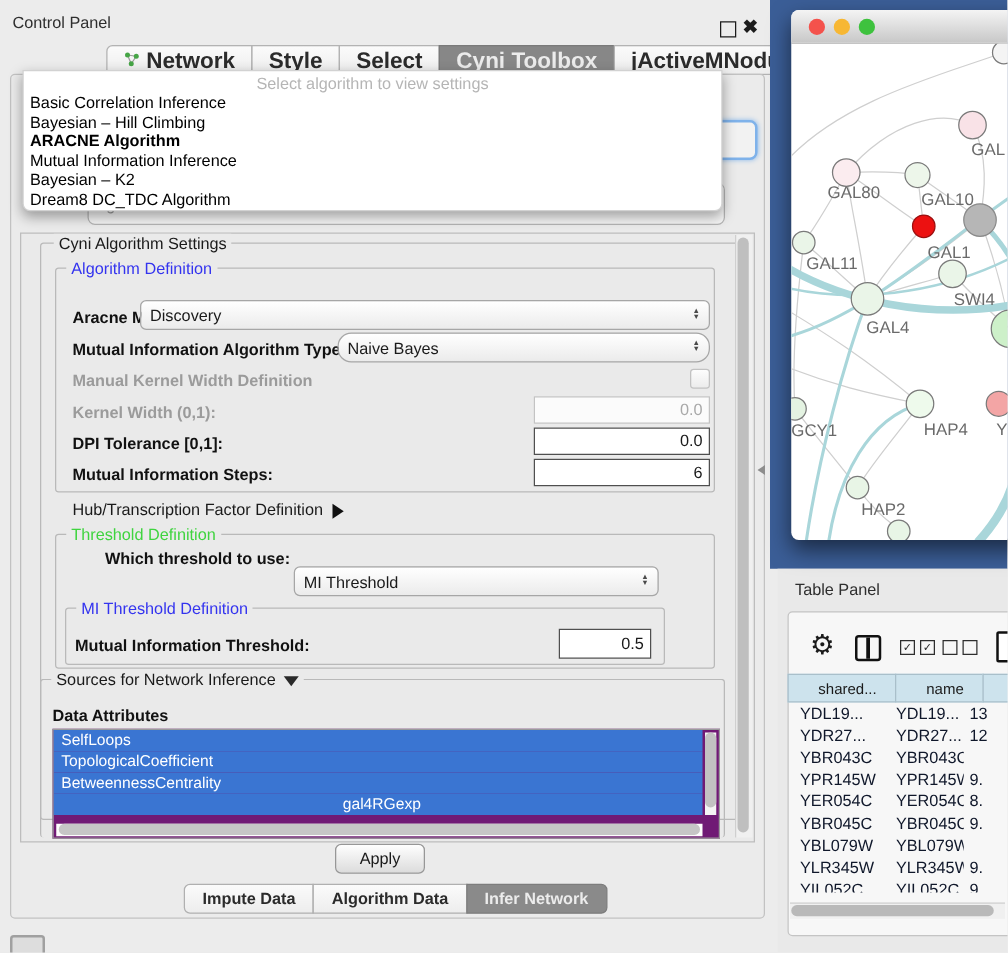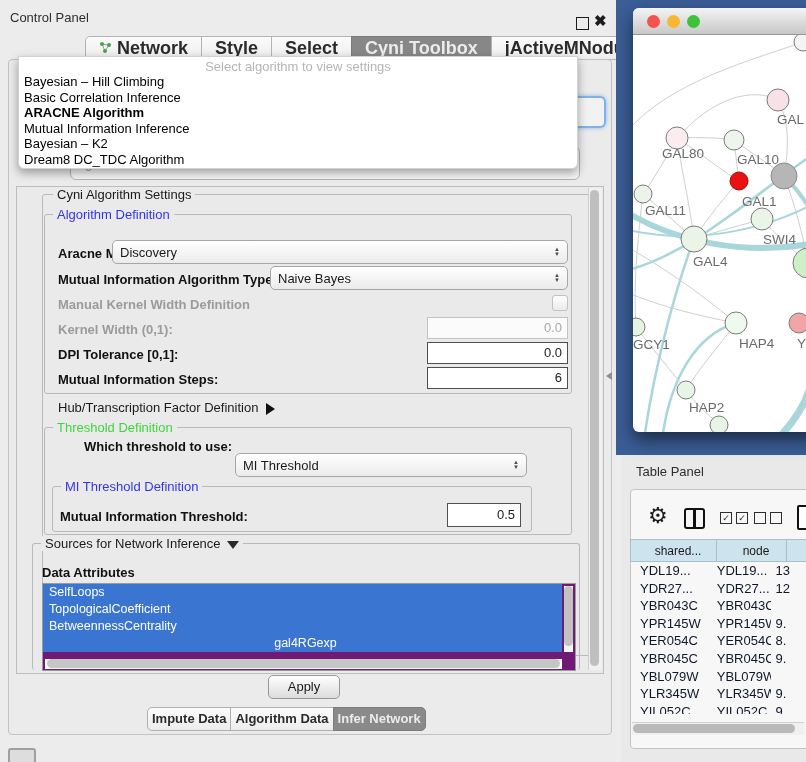--- a/index.html
+++ b/index.html
@@ -54,21 +54,21 @@
   .attr-list{left:42px;top:583px;width:532px;height:86px;background:#701a75;border:1px solid #9a9a9a;z-index:1;}
   .attr-item{height:17px;line-height:17px;font-size:12.5px;color:#fff;background:#3a75d2;padding-left:6px;
        margin:0 13px 0 0;}
   .attr-vscroll{position:absolute;right:2px;top:2px;width:9px;height:66px;background:#f4f4f4;}
   .attr-vscroll .thumb{position:absolute;left:0;top:0;width:9px;height:60px;background:#c2c2c2;border-radius:5px;}
   .attr-hscroll{position:absolute;left:2px;bottom:1px;right:13px;height:10px;background:#fdfdfd;}
   .attr-hscroll .thumb{position:absolute;left:2px;top:0;right:2px;height:9px;background:#c6c6c6;border-radius:5px;}
   .apply-btn{left:268px;top:675px;width:70px;height:22px;border:1px solid #979797;border-radius:5px;
        background:linear-gradient(#fefefe,#dcdcdc);font-size:13px;text-align:center;line-height:22px;}
   .btabbar{left:148px;top:707px;height:24px;display:flex;}
-  .btab{height:22px;line-height:22px;padding:0 4px;font-size:13px;font-weight:bold;color:#2b2b2b;
+  .btab{height:22px;line-height:22px;padding:0 14px;font-size:13px;font-weight:bold;color:#2b2b2b;
        background:linear-gradient(#fbfbfb,#ededed);border:1px solid #b0b0b0;margin-left:-1px;}
   .btab:first-child{border-radius:5px 0 0 5px;}
   .btab:last-child{border-radius:0 5px 5px 0;}
   .btab.sel{background:#8a8a8a;color:#ececec;border-color:#7d7d7d;}
   
   .desktop-blue{left:616px;top:0;width:190px;height:455px;}
   .net-window{left:633px;top:8px;width:190px;height:424px;border-radius:6px;background:#fff;
        box-shadow:0 8px 18px rgba(0,0,0,.55);z-index:2;}
   .net-titlebar{height:26px;background:linear-gradient(#f4f4f4,#c8c8c8);border-bottom:1px solid #979797;
        border-radius:6px 6px 0 0;display:flex;align-items:center;padding-left:14px;gap:7px;}
@@ -137,53 +137,53 @@
 </div>
 
 <div class="abs panel-box"></div>
 
 <div class="abs bg-combo-stub"></div>
 <div class="abs bg-combo">galFiltered.sif default node</div>
 
 <div class="abs popup">
   <div class="dd-placeholder">Select algorithm to view settings</div>
   <div>
+      <div class="dd-item">Basic Correlation Inference</div>
       <div class="dd-item">Bayesian – Hill Climbing</div>
-      <div class="dd-item">Basic Correlation Inference</div>
       <div class="dd-item dd-sel">ARACNE Algorithm</div>
       <div class="dd-item">Mutual Information Inference</div>
       <div class="dd-item">Bayesian – K2</div>
       <div class="dd-item">Dream8 DC_TDC Algorithm</div>
     </div>
 </div>
 
 <div class="abs scrollpane"></div>
 <div class="abs vscroll">
     <div class="thumb"></div>
   </div>
 
-<div class="abs group" style="left:42px;top:194px;width:548px;height:460px;">
+<div class="abs group" style="left:32px;top:194px;width:548px;height:460px;padding-left:16px;">
   <span class="group-title" style="left:10px;">Cyni Algorithm Settings</span>
 </div>
 
 <div class="abs group" style="left:44px;top:214px;width:526px;height:178px;">
   <span class="group-title t-blue">Algorithm Definition</span>
 </div>
 
 <span class="abs lbl" style="left:58px;top:246px;">Aracne Mode:</span>
 <div class="abs combo" style="left:112px;top:240px;width:456px;">
   <span>Discovery</span>
   <span class="stepper">
       <span>▲</span>
       <span>▼</span>
     </span>
 </div>
 
 <span class="abs lbl" style="left:58px;top:272px;">Mutual Information Algorithm Type:</span>
-<div class="abs combo" style="left:270px;top:266px;width:298px;">
+<div class="abs combo" style="left:270px;top:266px;width:298px;border-radius:11px;">
   <span>Naive Bayes</span>
   <span class="stepper">
       <span>▲</span>
       <span>▼</span>
     </span>
 </div>
 
 <span class="abs lbl-dis" style="left:58px;top:297px;">Manual Kernel Width Definition</span>
 <div class="abs checkbox" style="left:552px;top:295px;"></div>
 
@@ -325,21 +325,21 @@
     <span class="cb">✓</span>
 </div>
 <div class="abs cb-pair" style="left:754px;top:512px;">
   <span class="cb"></span>
     <span class="cb"></span>
 </div>
 <div class="abs doc-icon"></div>
 
 <div class="abs thead">
   <div class="hcell c0">shared...</div>
-  <div class="hcell c1">node</div>
+  <div class="hcell c1">name</div>
   <div class="hcell c2"></div>
 </div>
 <div class="abs tbody">
     <div class="trow">
       <div class="tcell c0">YDL19...</div>
       <div class="tcell c1">YDL19...</div>
       <div class="tcell c2">13</div>
     </div>
     <div class="trow">
       <div class="tcell c0">YDR27...</div>

